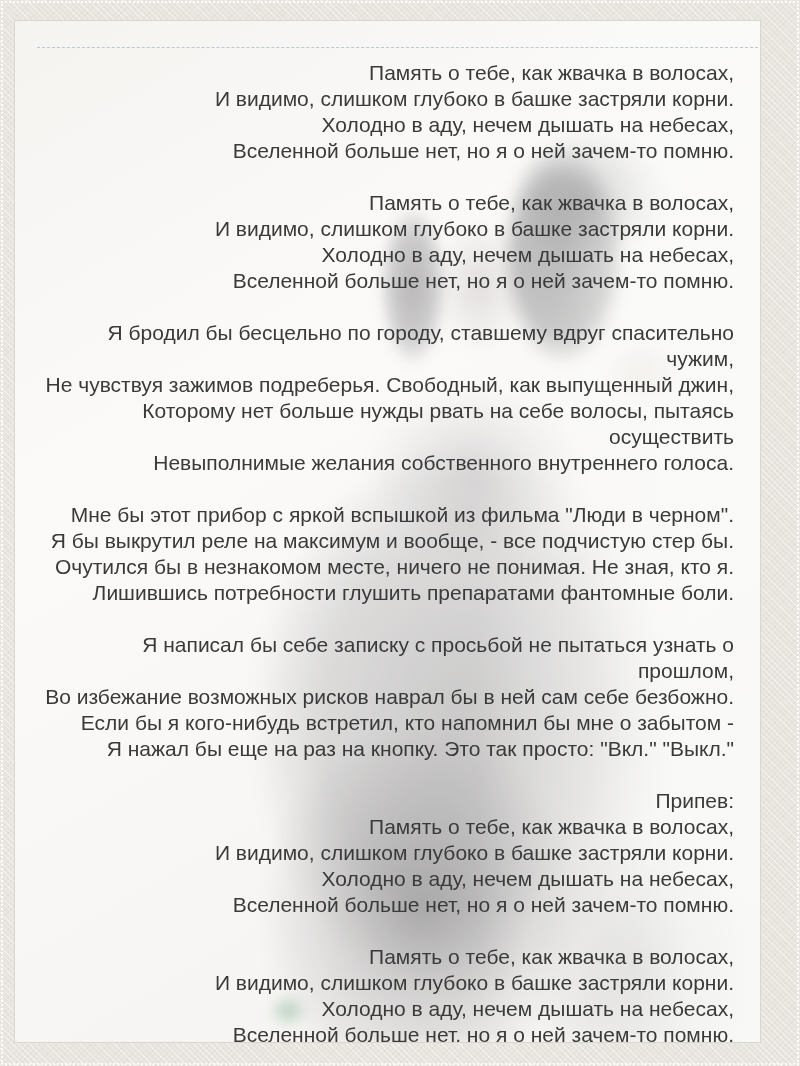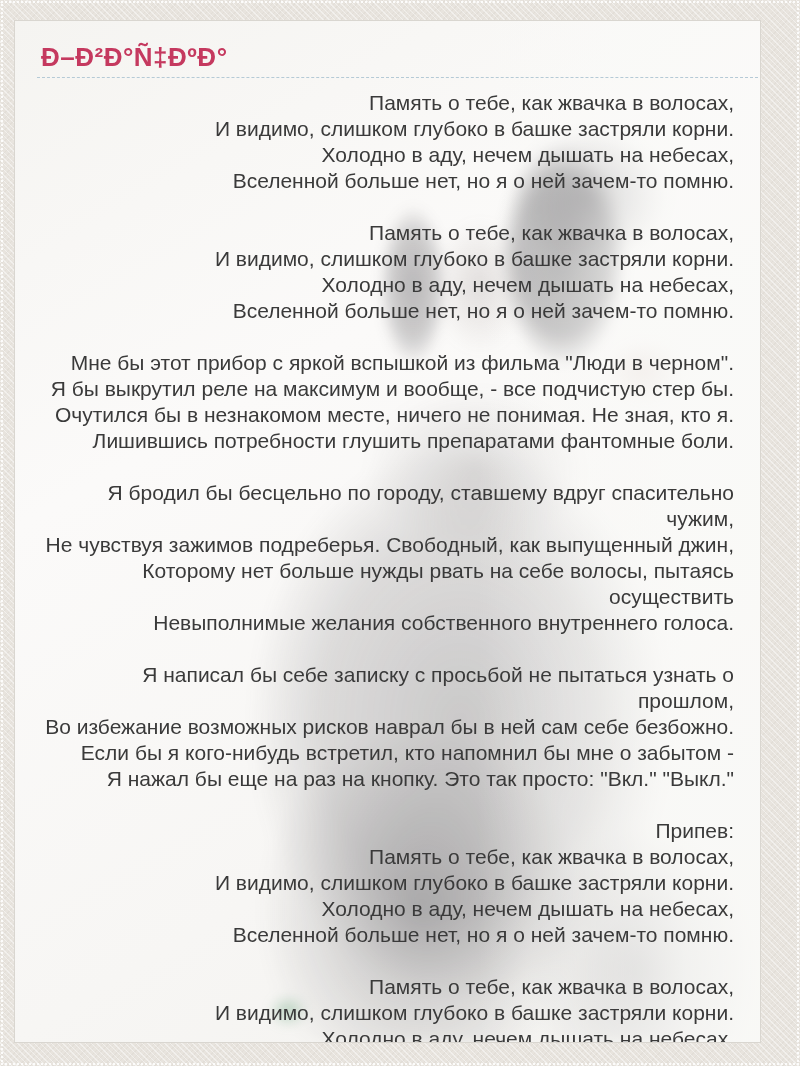--- a/index.html
+++ b/index.html
@@ -119,40 +119,39 @@
 <body>
 
 <div class="page-frame"></div>
 
 <div class="card">
   <div class="photo"></div>
   <div class="photo-wash"></div>
 
   <div class="content">
     <div class="header-block">
-      <h1 class="song-title">Ð–Ð²Ð°Ñ‡ÐºÐ°</h1>
     </div>
 
     <div class="lyrics">
       <div class="stanza">Память о тебе, как жвачка в волосах,
 И видимо, слишком глубоко в башке застряли корни.
 Холодно в аду, нечем дышать на небесах,
 Вселенной больше нет, но я о ней зачем-то помню.</div>
       <div class="stanza">Память о тебе, как жвачка в волосах,
 И видимо, слишком глубоко в башке застряли корни.
 Холодно в аду, нечем дышать на небесах,
 Вселенной больше нет, но я о ней зачем-то помню.</div>
+      <div class="stanza">Я бродил бы бесцельно по городу, ставшему вдруг спасительно чужим,
+Не чувствуя зажимов подреберья. Свободный, как выпущенный джин,
+Которому нет больше нужды рвать на себе волосы, пытаясь осуществить
+Невыполнимые желания собственного внутреннего голоса.</div>
       <div class="stanza">Мне бы этот прибор с яркой вспышкой из фильма "Люди в черном".
 Я бы выкрутил реле на максимум и вообще, - все подчистую стер бы.
 Очутился бы в незнакомом месте, ничего не понимая. Не зная, кто я.
 Лишившись потребности глушить препаратами фантомные боли.</div>
-      <div class="stanza">Я бродил бы бесцельно по городу, ставшему вдруг спасительно чужим,
-Не чувствуя зажимов подреберья. Свободный, как выпущенный джин,
-Которому нет больше нужды рвать на себе волосы, пытаясь осуществить
-Невыполнимые желания собственного внутреннего голоса.</div>
       <div class="stanza">Я написал бы себе записку с просьбой не пытаться узнать о прошлом,
 Во избежание возможных рисков наврал бы в ней сам себе безбожно.
 Если бы я кого-нибудь встретил, кто напомнил бы мне о забытом -
 Я нажал бы еще на раз на кнопку. Это так просто: "Вкл." "Выкл."</div>
       <div class="stanza">Припев:
 Память о тебе, как жвачка в волосах,
 И видимо, слишком глубоко в башке застряли корни.
 Холодно в аду, нечем дышать на небесах,
 Вселенной больше нет, но я о ней зачем-то помню.</div>
       <div class="stanza">Память о тебе, как жвачка в волосах,

